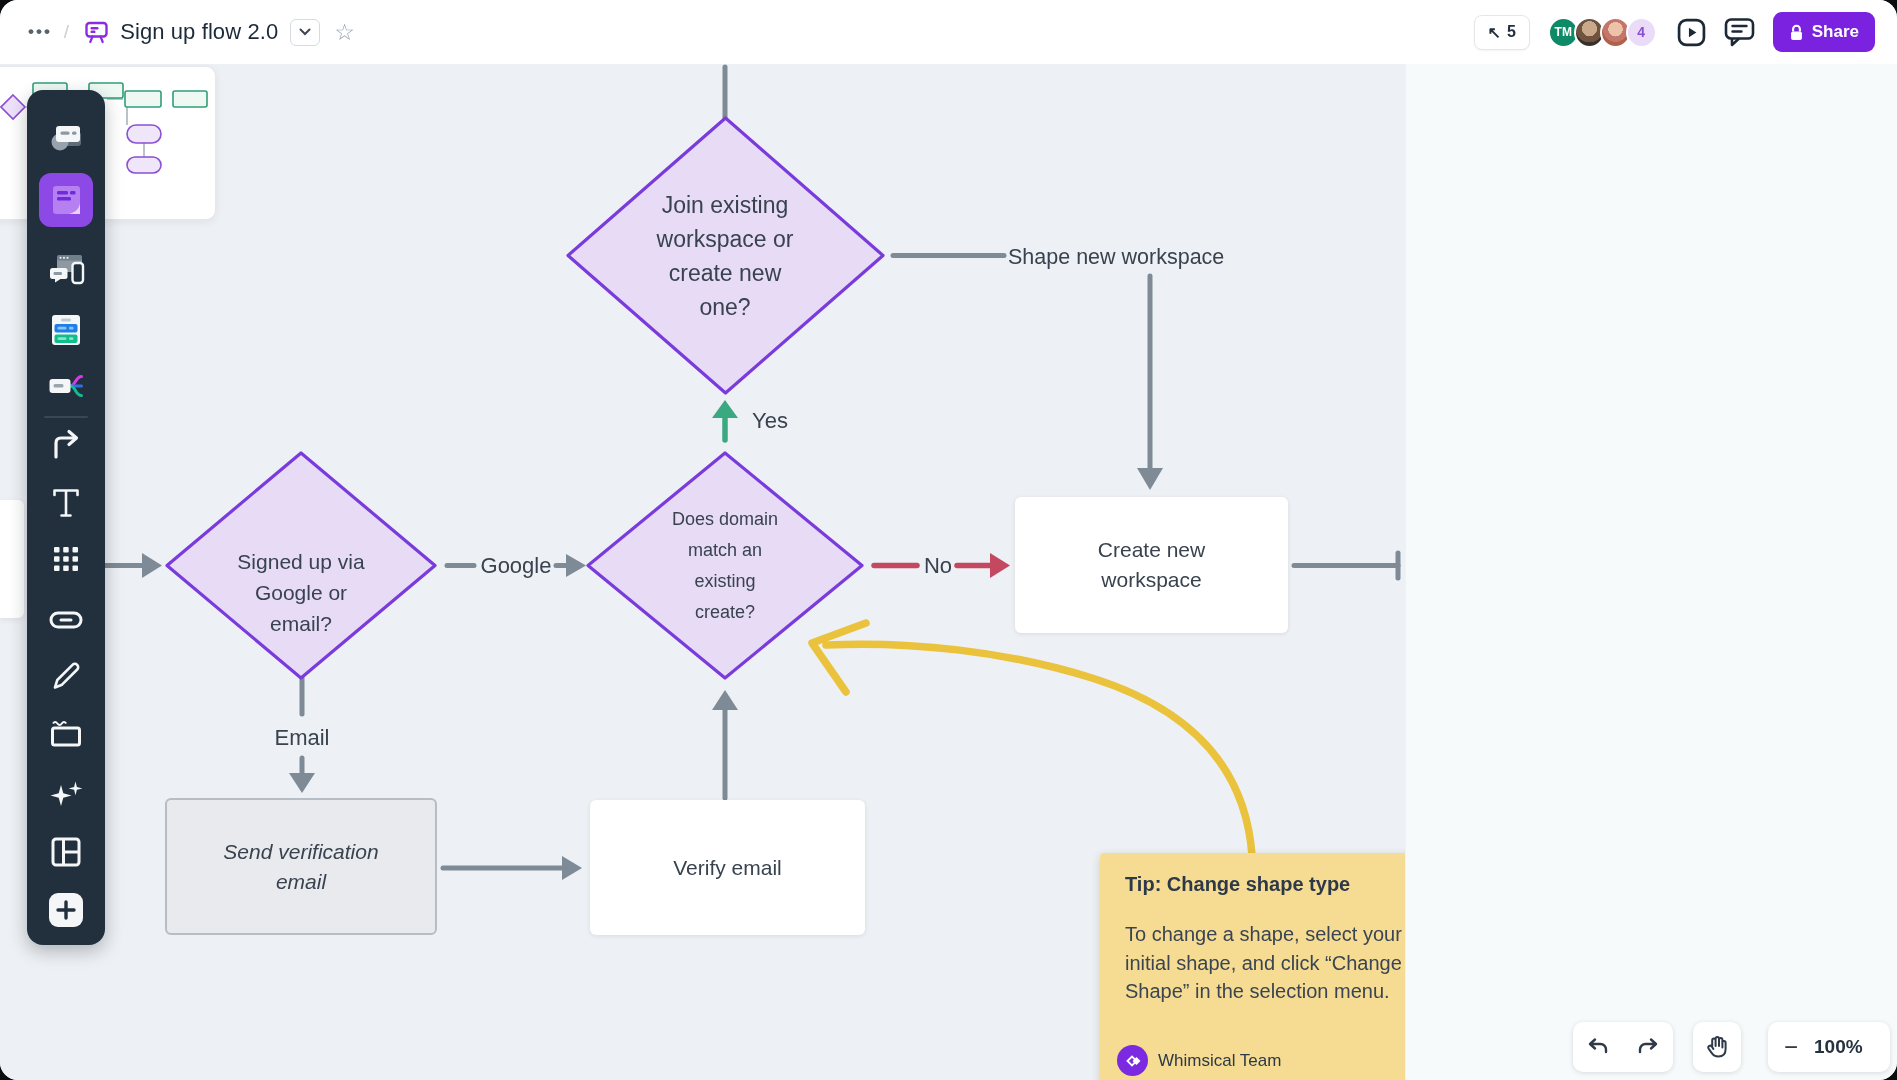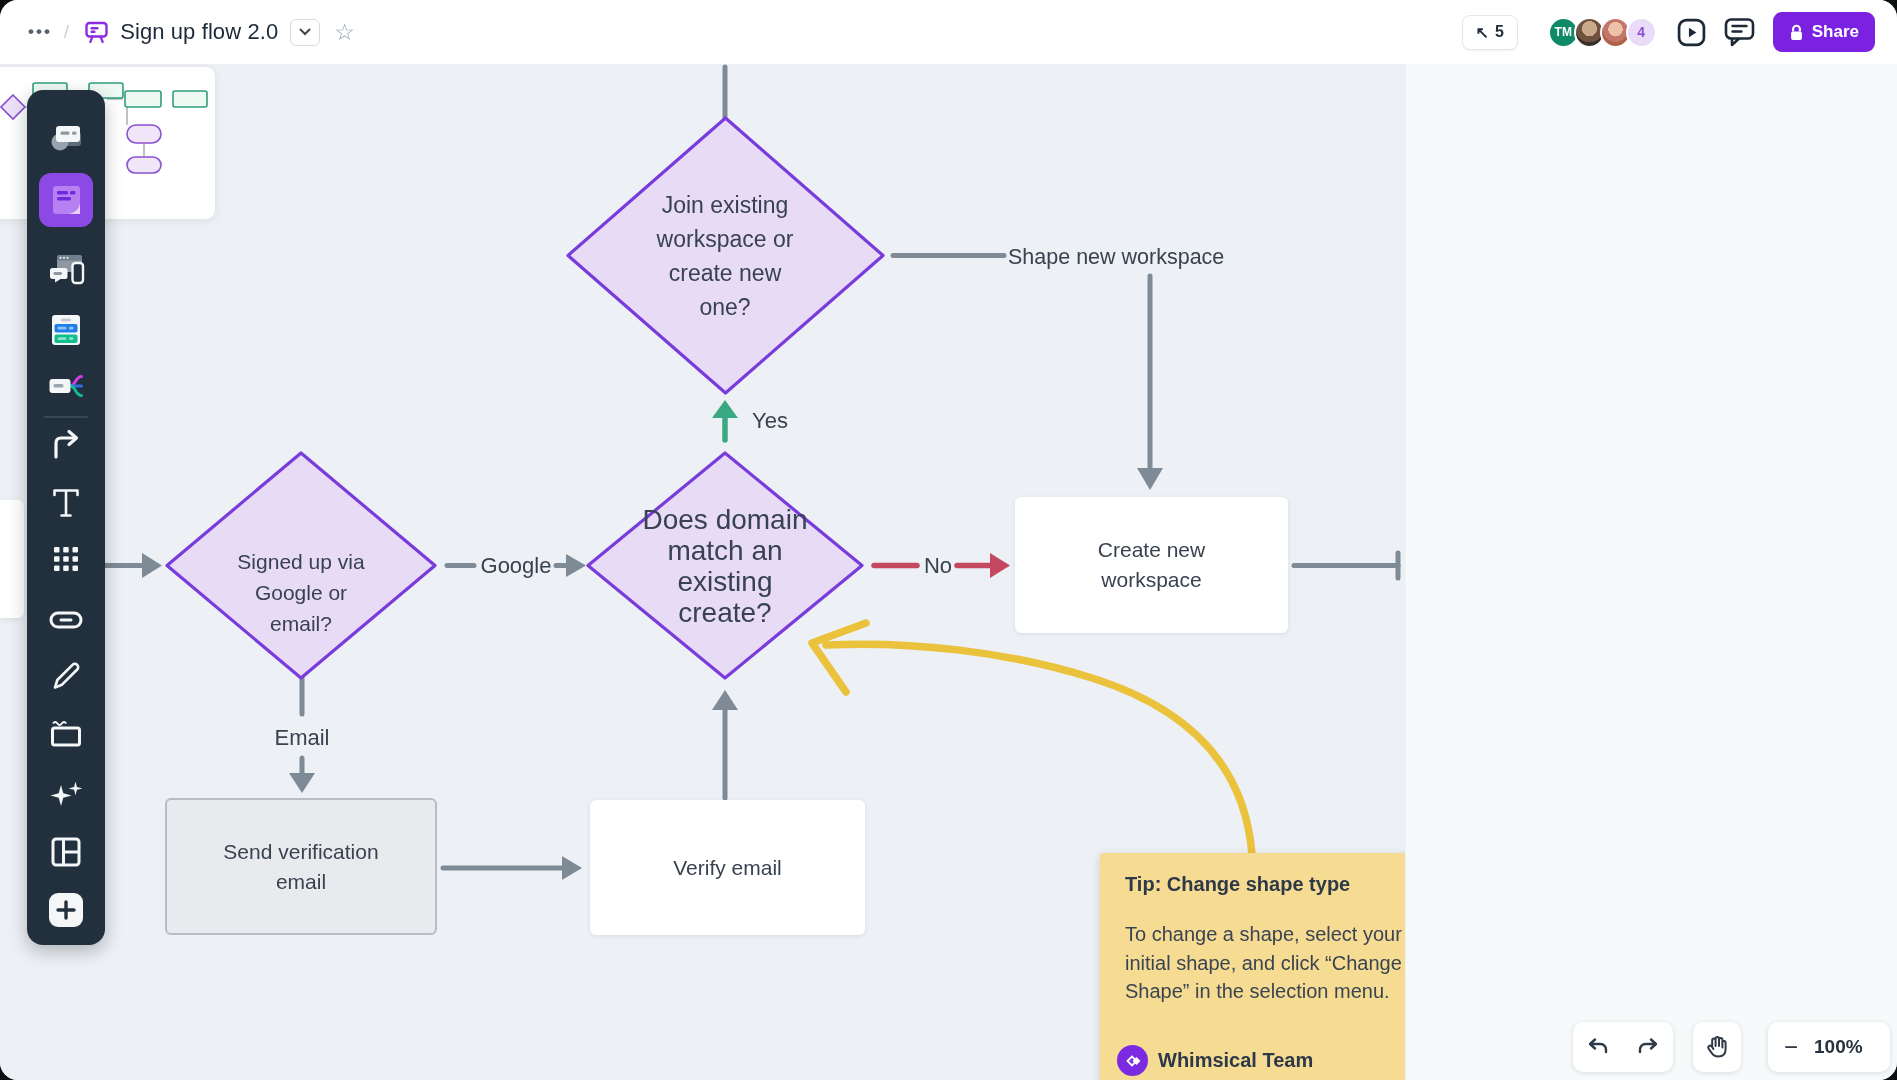--- a/index.html
+++ b/index.html
@@ -19,21 +19,21 @@
   .title-chevron{width:28px;height:25px;border:1.5px solid #d7dbe0;border-radius:6px;display:flex;
           align-items:center;justify-content:center;margin:0 14px 0 12px;background:#fff;cursor:pointer;}
   .star{font-size:23px;color:#9aa4ae;cursor:pointer;line-height:1;}
   .pointer-btn{height:33px;min-width:54px;background:#fff;border:1px solid #e4e7ea;border-radius:8px;
           box-shadow:0 1px 2px rgba(20,30,40,.05);display:flex;align-items:center;justify-content:center;
           gap:6px;font-weight:700;color:#222e3b;font-size:16px;margin-right:14px;cursor:pointer;}
   .avatars{display:flex;align-items:center;margin-right:20px;}
   .avatar{width:31px;height:31px;border-radius:50%;border:2px solid #fff;margin-left:-5px;
           display:flex;align-items:center;justify-content:center;font-size:12px;font-weight:700;color:#fff;
           box-sizing:border-box;}
-  .avatar.tm{background:#0e8a67;margin-left:16px;}
+  .avatar.tm{background:#0e8a67;margin-left:4px;}
   .avatar.p1{background:radial-gradient(circle at 50% 36%,#caa88a 0 34%,#6f5240 35% 62%,#38302b 63%);}
   .avatar.p2{background:radial-gradient(circle at 50% 38%,#ecc3a9 0 33%,#c4766a 34% 58%,#b0614a 59%);}
   .avatar.more{background:#eadcf8;color:#8a4fd3;font-size:14px;}
   .icon-btn{display:flex;align-items:center;justify-content:center;margin-right:18px;cursor:pointer;}
   .share-btn{height:40px;padding:0 16px;background:#7b22e0;border-radius:9px;display:flex;gap:8px;
           align-items:center;justify-content:center;color:#fff;font-size:17px;font-weight:700;cursor:pointer;}
 
   
   .canvas{position:absolute;left:0;top:64px;width:1405px;height:1016px;background:#edf0f4;overflow:hidden;}
   .side-panel{position:absolute;left:1405px;top:64px;width:492px;height:1016px;background:#f6fafa;
@@ -56,30 +56,30 @@
           align-items:center;justify-content:center;}
   .tool-divider{position:absolute;left:50%;transform:translateX(-50%);width:44px;height:2px;
           background:#394753;border-radius:1px;}
 
   
   .node-text,.edge-label{position:absolute;color:#39424f;font-weight:500;display:flex;
           flex-direction:column;align-items:center;justify-content:center;text-align:center;}
   .proc-box{position:absolute;border-radius:6px;display:flex;flex-direction:column;align-items:center;
           justify-content:center;text-align:center;color:#39424f;font-weight:500;font-size:21px;line-height:30px;}
   .white-box{background:#fff;box-shadow:0 1px 4px rgba(30,40,55,.10);}
-  .gray-box{background:#e8eaed;border:2px solid #b6bdc5;box-sizing:border-box;}
+  .gray-box{background:#e8eaed;border:2px solid #b6bdc5;box-sizing:border-box;font-style:italic;}
 
   
   .sticky{position:absolute;left:1100px;top:789px;width:332px;height:300px;background:#f6dc92;
           border-radius:4px;box-shadow:0 3px 10px rgba(60,50,10,.18);padding:20px 0 0 25px;
           box-sizing:border-box;z-index:5;}
   .sticky-title{font-size:20px;font-weight:700;color:#2d3848;}
   .sticky-body{margin-top:24px;width:310px;font-size:20px;line-height:28.5px;color:#3a4453;}
   .sticky-footer{position:absolute;left:17px;top:192px;display:flex;align-items:center;gap:10px;}
-  .sticky-author{font-size:20px;font-weight:700;color:#2d3848;}
+  .sticky-author{font-size:17px;font-weight:400;color:#2d3848;}
   .whims-logo{width:31px;height:31px;border-radius:50%;background:#7b2ae1;display:flex;
           align-items:center;justify-content:center;}
 
   
   .ctrl{position:absolute;background:#fff;border-radius:10px;box-shadow:0 1px 5px rgba(25,35,50,.14);
           display:flex;align-items:center;z-index:45;}
   .ctrl .cell{display:flex;align-items:center;justify-content:center;cursor:pointer;}
   .zoom-label{font-size:19px;font-weight:700;color:#27323f;padding-right:18px;}
   .minus{font-size:24px;color:#27323f;}
 </style>
@@ -166,21 +166,21 @@
       <div>Join existing</div>
         <div>workspace or</div>
       <div>create new</div>
         <div>one?</div>
     </div>
     <div class="node-text" style="left:201px;top:472px;width:200px;height:112px;font-size:21px;line-height:31px;">
       <div>Signed up via</div>
         <div>Google or</div>
       <div>email?</div>
     </div>
-    <div class="node-text" style="left:630px;top:432px;width:190px;height:140px;font-size:28px;line-height:31px;">
+    <div class="node-text" style="left:630px;top:432px;width:190px;height:140px;font-size:18px;line-height:31px;">
       <div>Does domain</div>
         <div>match an</div>
       <div>existing</div>
         <div>create?</div>
     </div>
 
     <div class="edge-label" style="left:1008px;top:178px;width:260px;height:30px;font-size:21.5px;align-items:flex-start;">Shape new workspace</div>
     <div class="edge-label" style="left:740px;top:343px;width:60px;height:28px;font-size:22px;">Yes</div>
     <div class="edge-label" style="left:910px;top:487px;width:56px;height:30px;font-size:22px;text-align:right;">No</div>
     <div class="edge-label" style="left:477px;top:487px;width:78px;height:30px;font-size:22px;">Google</div>

